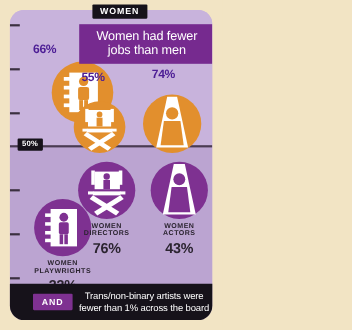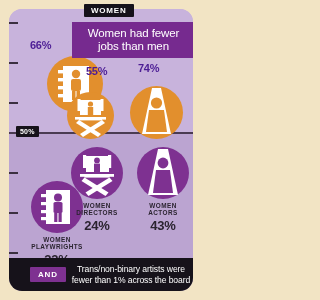--- a/index.html
+++ b/index.html
@@ -274,27 +274,27 @@
         <rect x="10" y="29" width="6.5" height="3.2" fill="#ffffff"></rect>
         <rect x="10" y="36" width="6.5" height="3.2" fill="#ffffff"></rect>
         <circle cx="27" cy="16.5" r="4" fill="#7e3191"></circle>
         <rect x="22.5" y="21" width="9" height="11" rx="1.6" fill="#7e3191"></rect>
         <rect x="23.2" y="32" width="3.2" height="9" fill="#7e3191"></rect>
         <rect x="27.5" y="32" width="3.2" height="9" fill="#7e3191"></rect>
       </svg>
     </div>
 
     <div class="pct-top" style="left:21px; top:30px;">66%</div>
-    <div class="pct-top" style="left:65px; top:56px;margin-left:12px;">55%</div>
+    <div class="pct-top" style="left:65px; top:56px;">55%</div>
     <div class="pct-top" style="left:129px; top:53px;">74%</div>
 
     <div class="caption" style="left:48px; top:193px; width:80px;">
       <span>WOMEN</span><br>
       <span>DIRECTORS</span>
-      <span class="big">24%</span>
+      <span class="big">76%</span>
     </div>
 
     <div class="caption" style="left:116px; top:193px; width:76px;">
       <span>WOMEN</span><br>
       <span>ACTORS</span>
       <span class="big">43%</span>
     </div>
 
     <div class="caption" style="left:8px; top:227px; width:80px;">
       <span>WOMEN</span><br>

